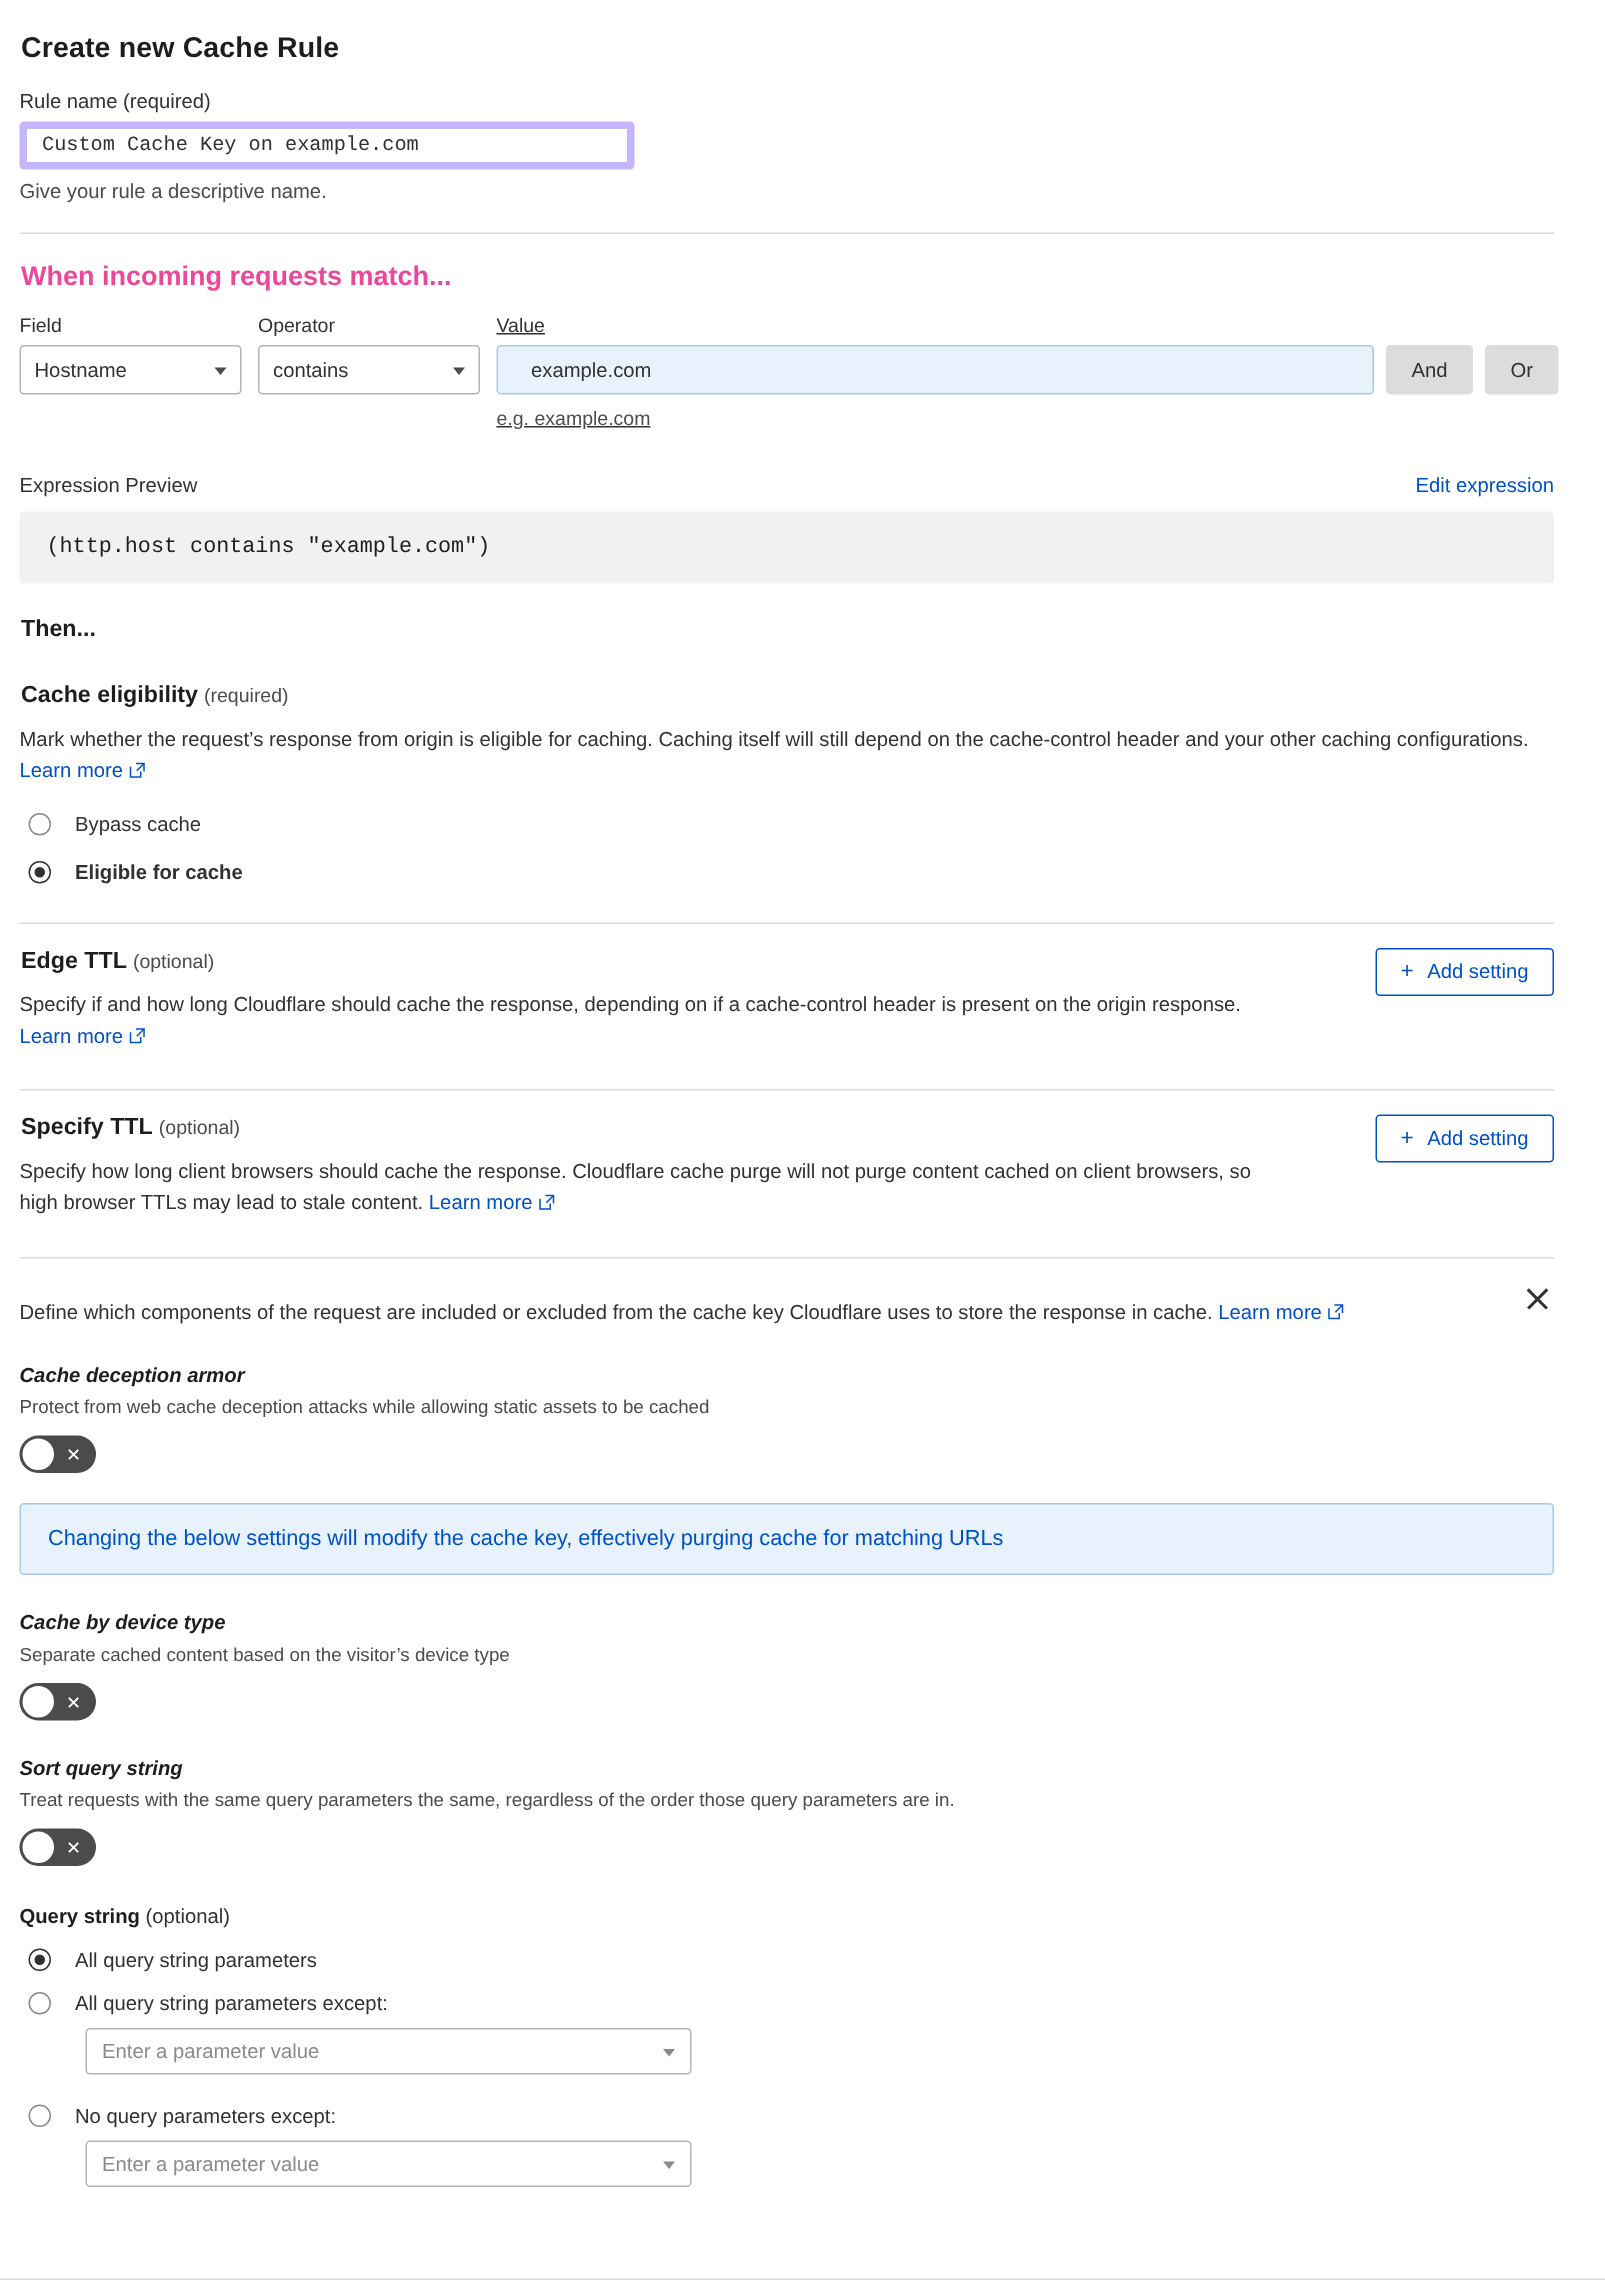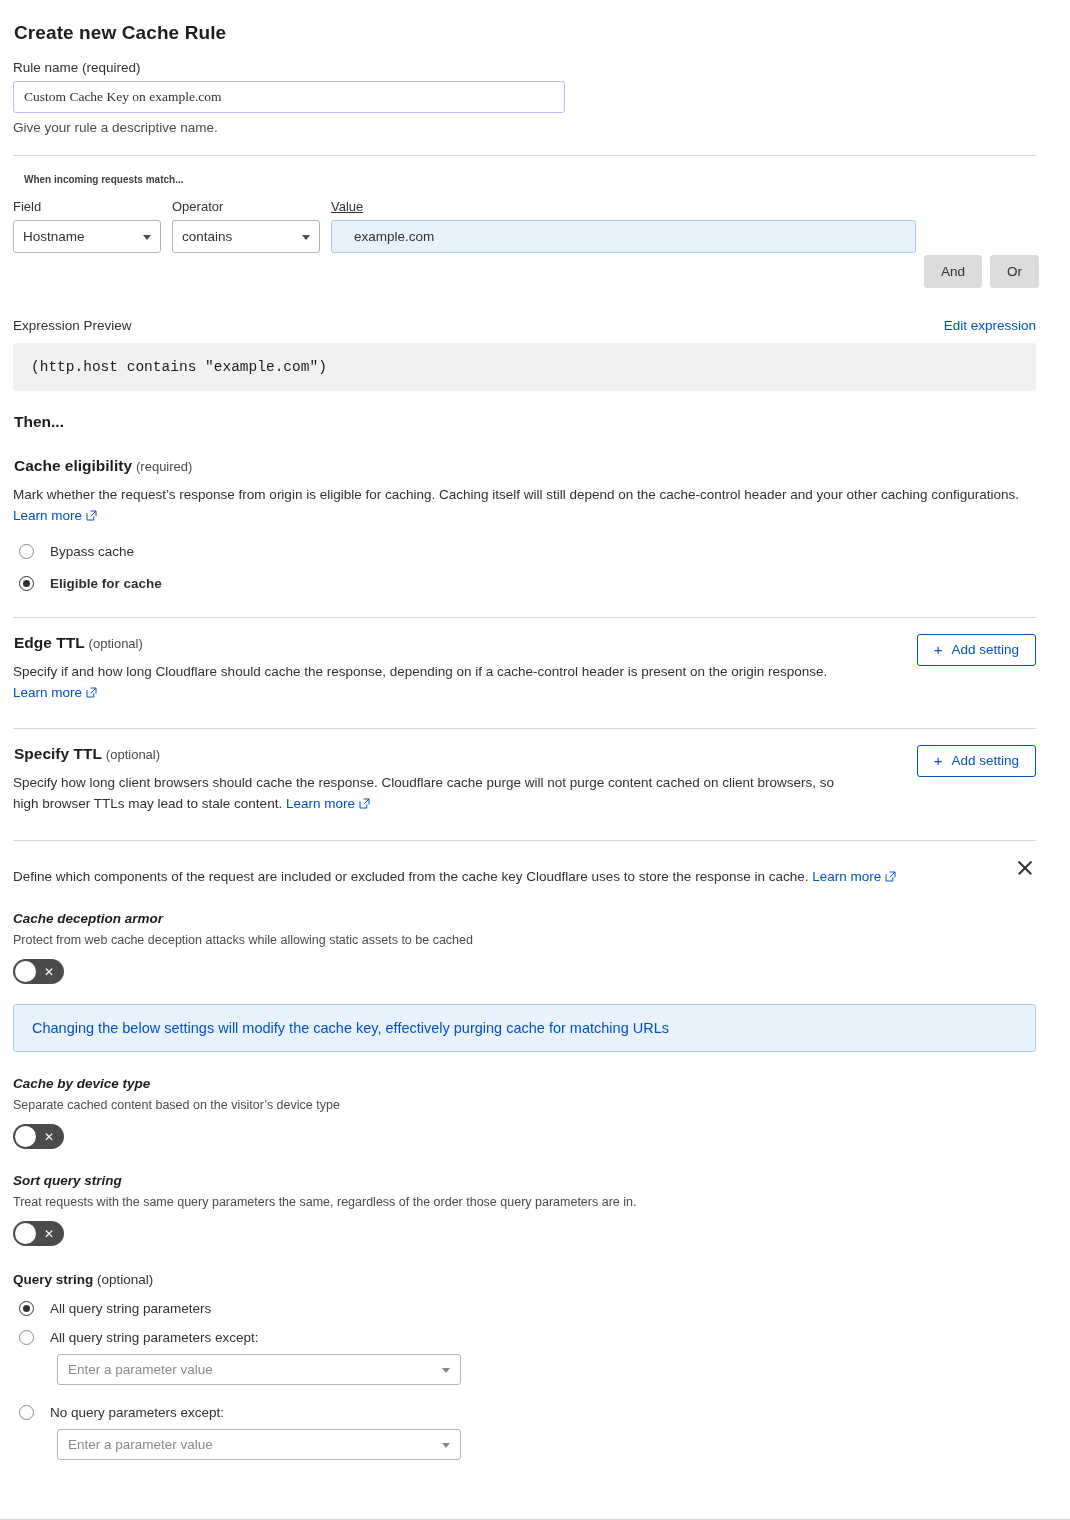--- a/index.html
+++ b/index.html
@@ -26,44 +26,44 @@
     color: #313131;
     margin-bottom: 6px;
   }
   .helper {
     font-size: 13.5px;
     color: #4b4b4b;
     margin-top: 7px;
   }
 
   .text-input {
-    width: 552px;
+    width: 410px;
     height: 32px;
-    border: 1px solid #c4b5fd;
+    border: 5px solid #c4b5fd;
     border-radius: 3px;
     padding: 0 10px;
     font-size: 13.5px;
-    font-family: Liberation Serif, serif;
+    font-family: Liberation Mono, monospace;
     color: #313131;
     background: #fff;
     outline: none;
   }
 
   .divider {
     border: none;
     border-top: 1px solid #d9d9d9;
     margin: 20px 0 0 0;
     width: 1023px;
   }
 
   .section-head {
-    font-size: 10px;
+    font-size: 18px;
     font-weight: bold;
-    color: #404040;
-    margin: 18px 0 14px 11px;
+    color: #ec4899;
+    margin: 18px 0 14px 1px;
   }
 
   .match-row {
     display: flex;
     align-items: flex-start;
     gap: 0;
   }
   .field-col { margin-right: 11px; }
   .col-label {
     font-size: 13px;
@@ -115,21 +115,20 @@
   .btn-gray {
     background: #dcdcdc;
     border: 1px solid #dcdcdc;
     border-radius: 3px;
     font-size: 13.5px;
     color: #313131;
     height: 33px;
     padding: 0 16px;
     cursor: pointer;
     font-family: "Liberation Sans", sans-serif;
-    margin-top: 35px;
   }
 
   .expr-head {
     display: flex;
     justify-content: space-between;
     align-items: baseline;
     width: 1023px;
     margin-top: 30px;
     text-align: right;
   }
@@ -372,20 +371,21 @@
       <div class="col-label">Operator</div>
       <div class="select sel-op">
         <span>contains</span>
         <span class="caret"></span>
       </div>
     </div>
 
     <div class="value-col">
       <div class="col-label">Value</div>
       <input class="value-input" value="example.com" placeholder="Enter a value" style="">
+      <div class="value-help">e.g. example.com</div>
     </div>
 
     <div class="andor">
       <button class="btn-gray">And</button>
       <button class="btn-gray">Or</button>
     </div>
   </div>
 
   <div class="expr-head">
     <span class="expr-title">Expression Preview</span>

